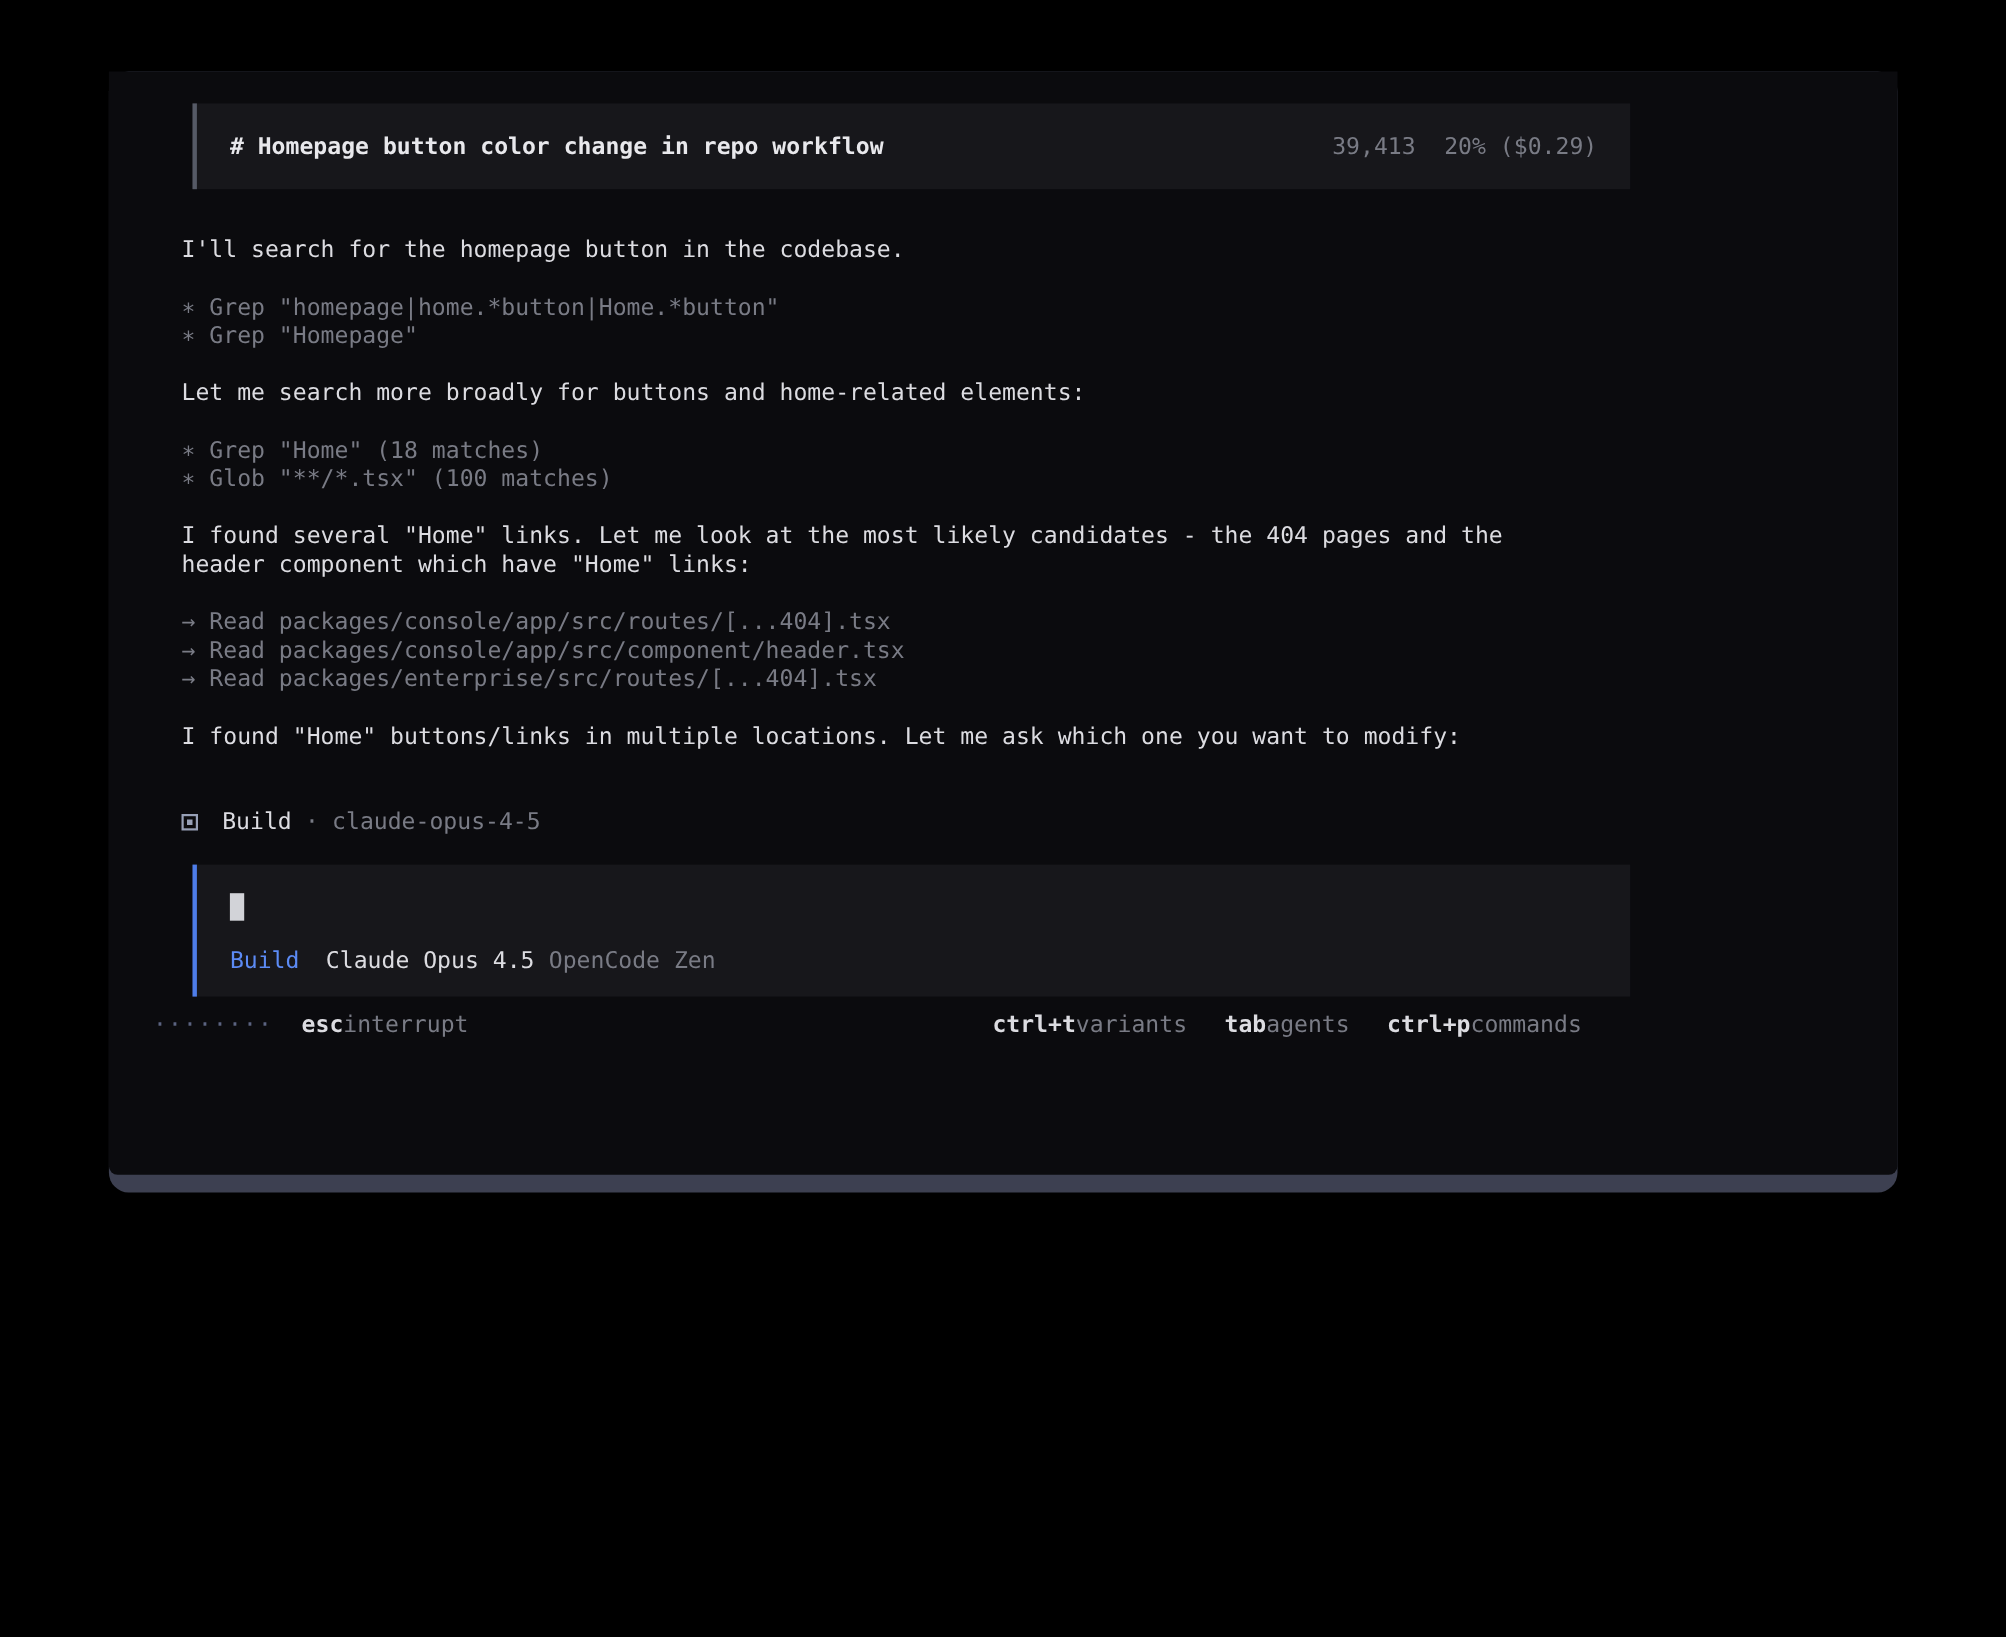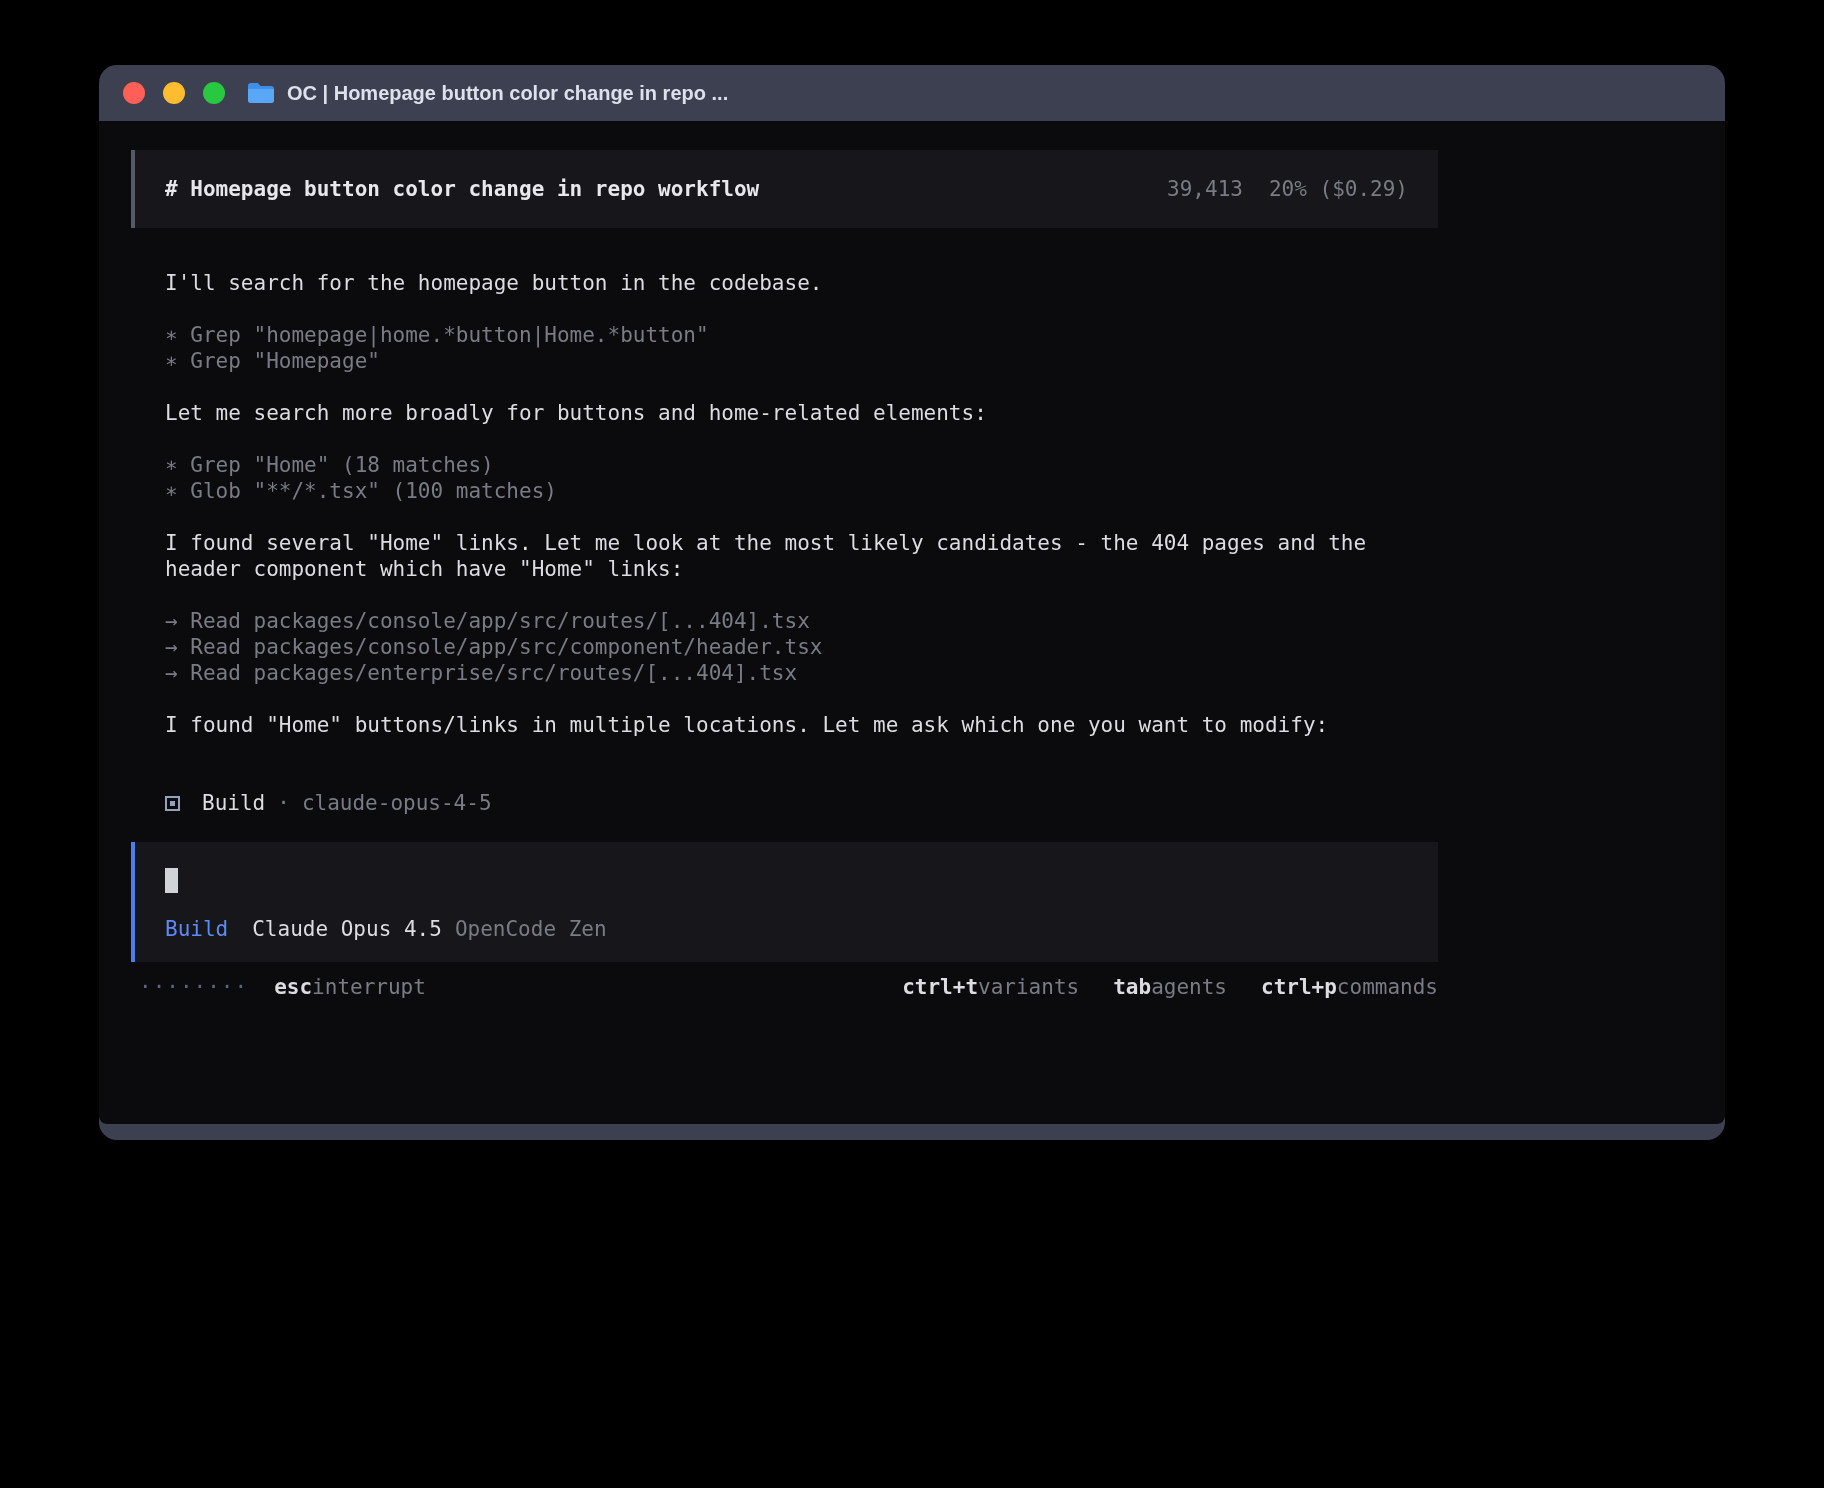--- a/index.html
+++ b/index.html
@@ -48,20 +48,21 @@
     background:var(--terminal-bg);
     height:1003px;
     padding:29px 0 18px 32px;
     border-radius:0 0 8px 8px;
     overflow:hidden;
     font-size:21px;line-height:26px;color:var(--text-bright);
   }
   .block{
     width:1307px;background:var(--block-bg);
     border-left:4px solid var(--border-gray);
+    margin-left:44px;
   }
   .header-block{
     padding:26px 30px;display:flex;justify-content:space-between;align-items:center;
   }
   .session-title{font-weight:bold;color:#e8e8ec;white-space:nowrap;}
   .session-stats{color:var(--text-dim);white-space:nowrap;}
   .session-stats .gap{display:inline-block;width:26px;}
   .user-block{
     margin-top:30px;padding:20px 30px;border-left-color:var(--accent-blue);
   }
@@ -98,34 +99,20 @@
   .footer-left .key{margin-left:26px;}
   .footer .dim{color:var(--text-dim);margin-left:0;}
   .footer-right{display:flex;align-items:baseline;gap:34px;}
   .shortcut{display:flex;align-items:baseline;}
 </style>
 </head>
 <body>
 
 <div class="window">
 
-  <div class="titlebar">
-    <div class="lights">
-      <span class="light red"></span>
-      <span class="light yellow"></span>
-      <span class="light green"></span>
-    </div>
-    <span class="folder">
-      <svg width="28" height="22" viewBox="0 0 28 22">
-        <path d="M1 4 a3 3 0 0 1 3-3 h7 l2.5 3 H24 a3 3 0 0 1 3 3 v11 a3 3 0 0 1-3 3 H4 a3 3 0 0 1-3-3 Z" fill="#3f8fe8"></path>
-        <path d="M1 7 h26 v11 a3 3 0 0 1-3 3 H4 a3 3 0 0 1-3-3 Z" fill="#5aa7f7"></path>
-      </svg>
-    </span>
-    <span class="title">OC | Homepage button color change in repo ...</span>
-  </div>
 
   <div class="terminal">
 
     <div class="block header-block">
       <span class="session-title"># Homepage button color change in repo workflow</span>
       <span class="session-stats"><span>39,413</span><span class="gap"></span><span>20% ($0.29)</span></span>
     </div>
 
 
     <div class="transcript">

